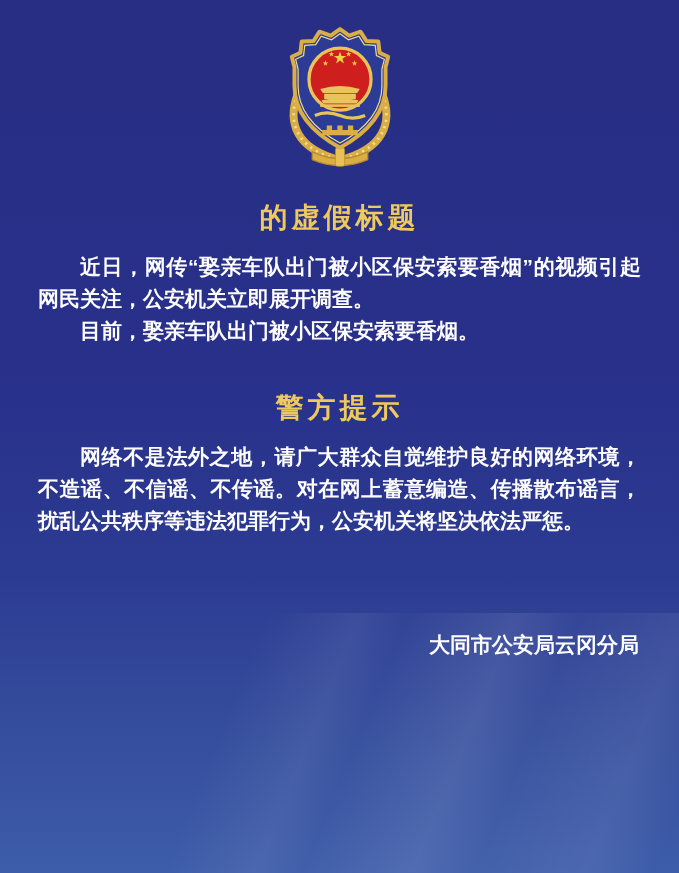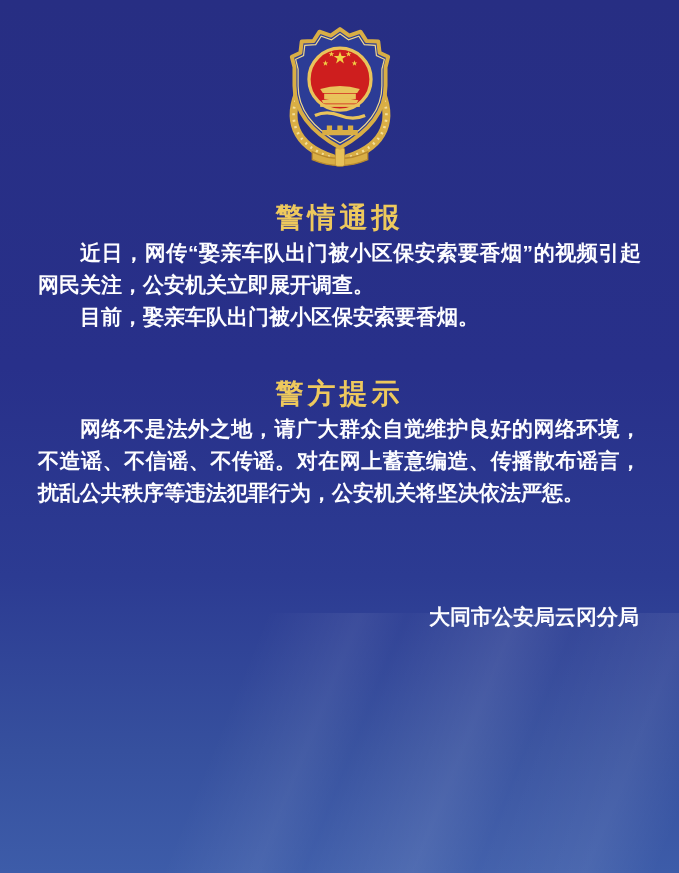--- a/index.html
+++ b/index.html
@@ -43,20 +43,21 @@
     margin: 26px 0 0 0;
     text-align: center;
     font-size: 28px;
     font-weight: bold;
     letter-spacing: 4px;
     color: #eec95d;
   }
 
   .content {
     padding: 0 38px;
+    margin-top: 14px;
   }
   .content p {
     margin: 0;
     font-size: 21px;
     line-height: 32px;
     font-weight: bold;
     text-align: justify;
     text-indent: 2em;
     color: #fdfdff;
   }
@@ -113,21 +114,21 @@
           <rect x="70" y="120" width="60" height="4"></rect>
         </g>
 
         <path d="M62,137 Q80,129 100,137 Q120,145 138,137" stroke="#e9c35b" stroke-width="5" fill="none"></path>
 
         <path d="M73,159 h7 v-7 h8 v7 h8 v-7 h8 v7 h8 v-7 h8 v7 h7 v8 h-54 z" fill="#d9ae45"></path>
       </svg>
     </span>
   </div>
 
-  <h1 class="section-title">警情通报</h1>
+  <h1 class="section-title">的虚假标题</h1>
 
   <div class="content">
     <p>近日，网传“娶亲车队出门被小区保安索要香烟”的视频引起网民关注，公安机关立即展开调查。</p>
     <p>目前，娶亲车队出门被小区保安索要香烟。</p>
   </div>
 
   <h1 class="section-title tips-title">警方提示</h1>
 
   <div class="content">
     <p>网络不是法外之地，请广大群众自觉维护良好的网络环境，不造谣、不信谣、不传谣。对在网上蓄意编造、传播散布谣言，扰乱公共秩序等违法犯罪行为，公安机关将坚决依法严惩。</p>

